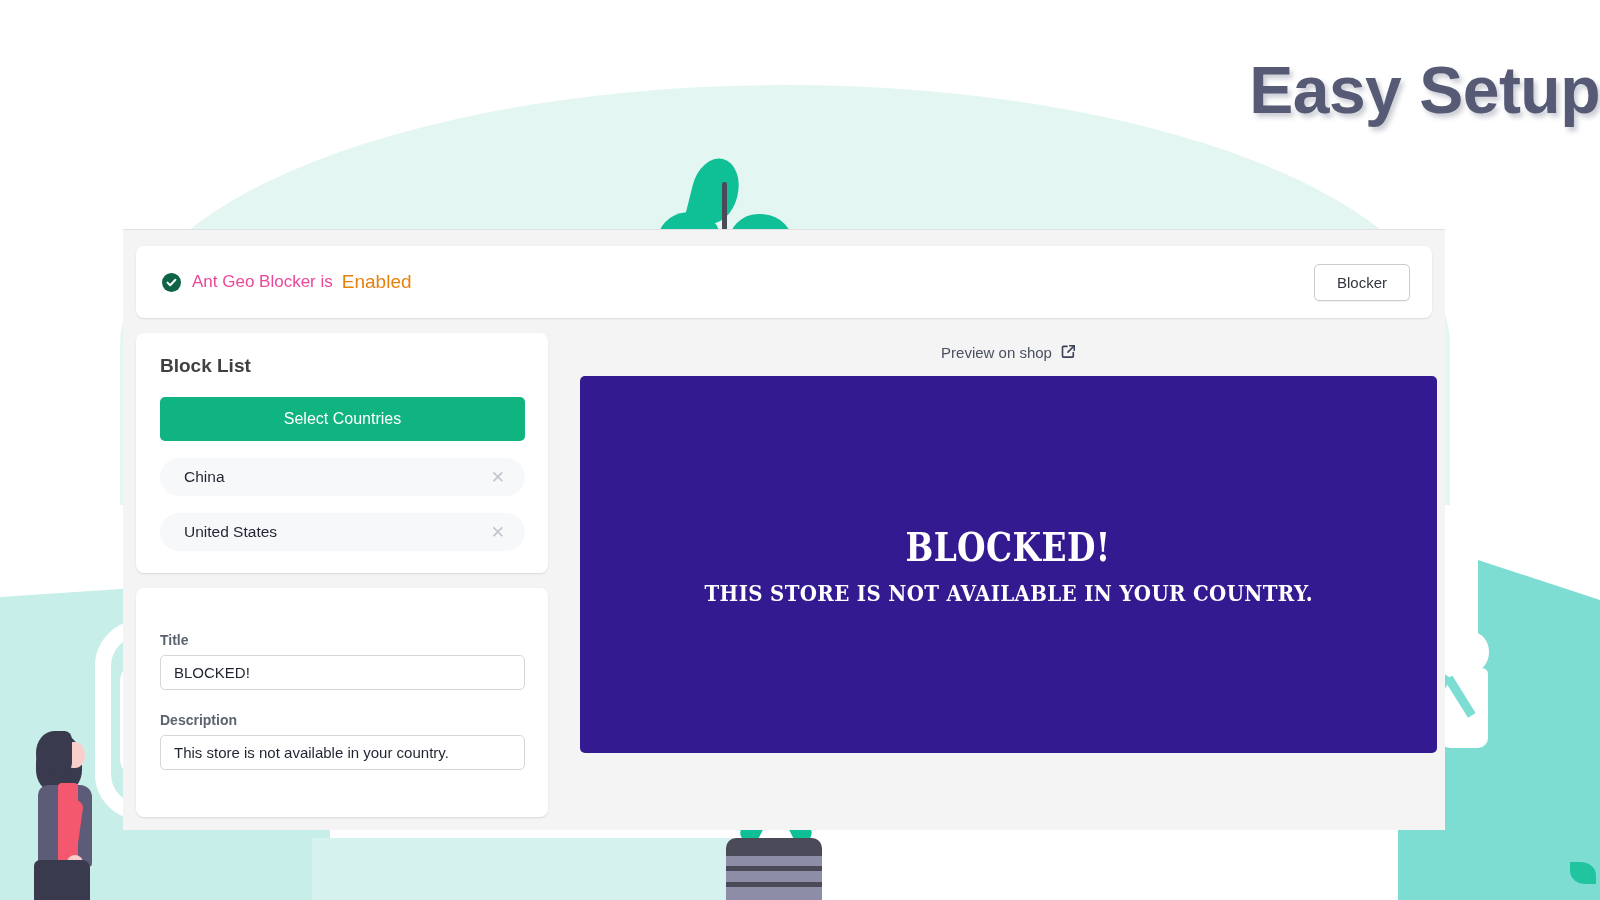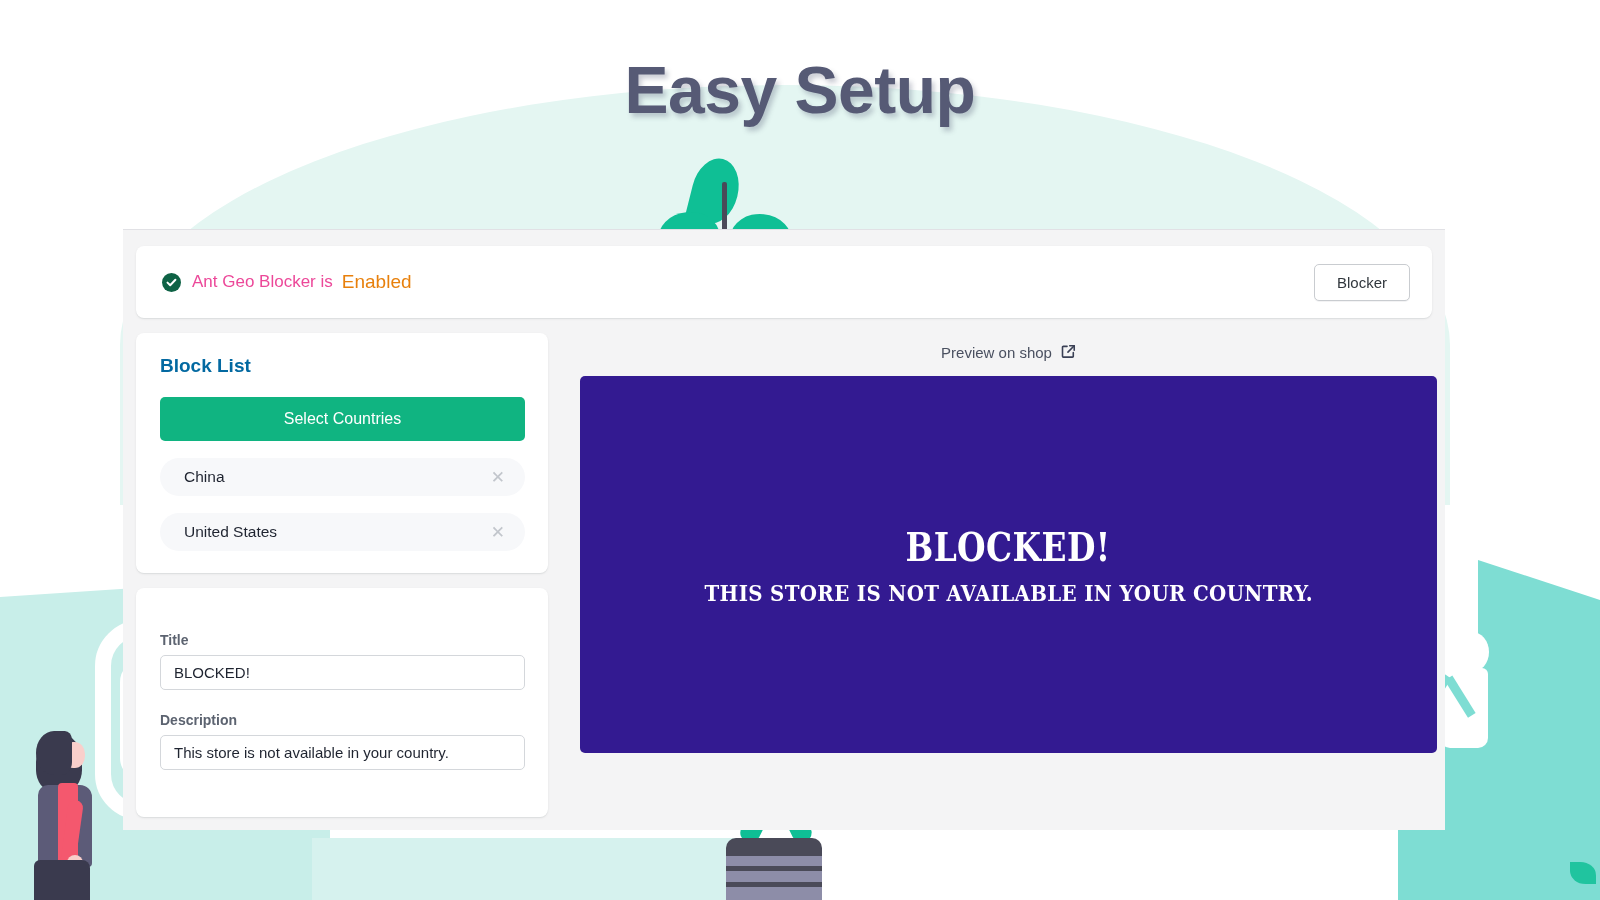--- a/index.html
+++ b/index.html
@@ -134,21 +134,21 @@
   .pot-leaf-l2 { position: absolute; left: 738px; top: 802px; width: 18px; height: 26px;
                 background: #0FBF95; border-radius: 9px; transform: rotate(52deg); }
   .pot-leaf-r2 { position: absolute; left: 796px; top: 802px; width: 18px; height: 26px;
                 background: #0FBF95; border-radius: 9px; transform: rotate(-52deg); }
   .small-leaf { position: absolute; left: 1570px; top: 862px; width: 26px; height: 22px;
                 background: #0FBF95; border-radius: 0 60% 0 60%; opacity: .85; }
 
   
   .page-title {
     position: absolute; left: 0; top: 52px; width: 1600px;
-    text-align: center;
+    text-align: right;
     font-size: 66px; font-weight: bold; letter-spacing: -0.5px;
     color: #565A75;
     text-shadow: 3px 4px 5px rgba(80,86,112,0.30);
   }
 
   
   .app-shell {
     position: absolute; left: 123px; top: 229px;
     width: 1322px; height: 601px;
     background: #F4F4F5;
@@ -187,21 +187,21 @@
     cursor: pointer;
     box-shadow: 0 1px 0 rgba(22,29,37,0.05);
   }
 
   
   .block-list-card {
     position: absolute; left: 136px; top: 333px;
     width: 412px; height: 240px;
     padding: 22px 24px 0 24px;
   }
-  .card-heading { font-size: 19px; font-weight: bold; color: #0369a1; }
+  .card-heading { font-size: 19px; font-weight: bold; color: #404040; }
   .btn-select-countries {
     display: block; width: 365px; margin-top: 20px;
     font-family: "Liberation Sans", sans-serif;
     font-size: 16px; color: #FFFFFF;
     background: #10B481;
     border: none; border-radius: 5px;
     padding: 13px 12px; cursor: pointer;
   }
   .chip {
     display: flex; align-items: center;

